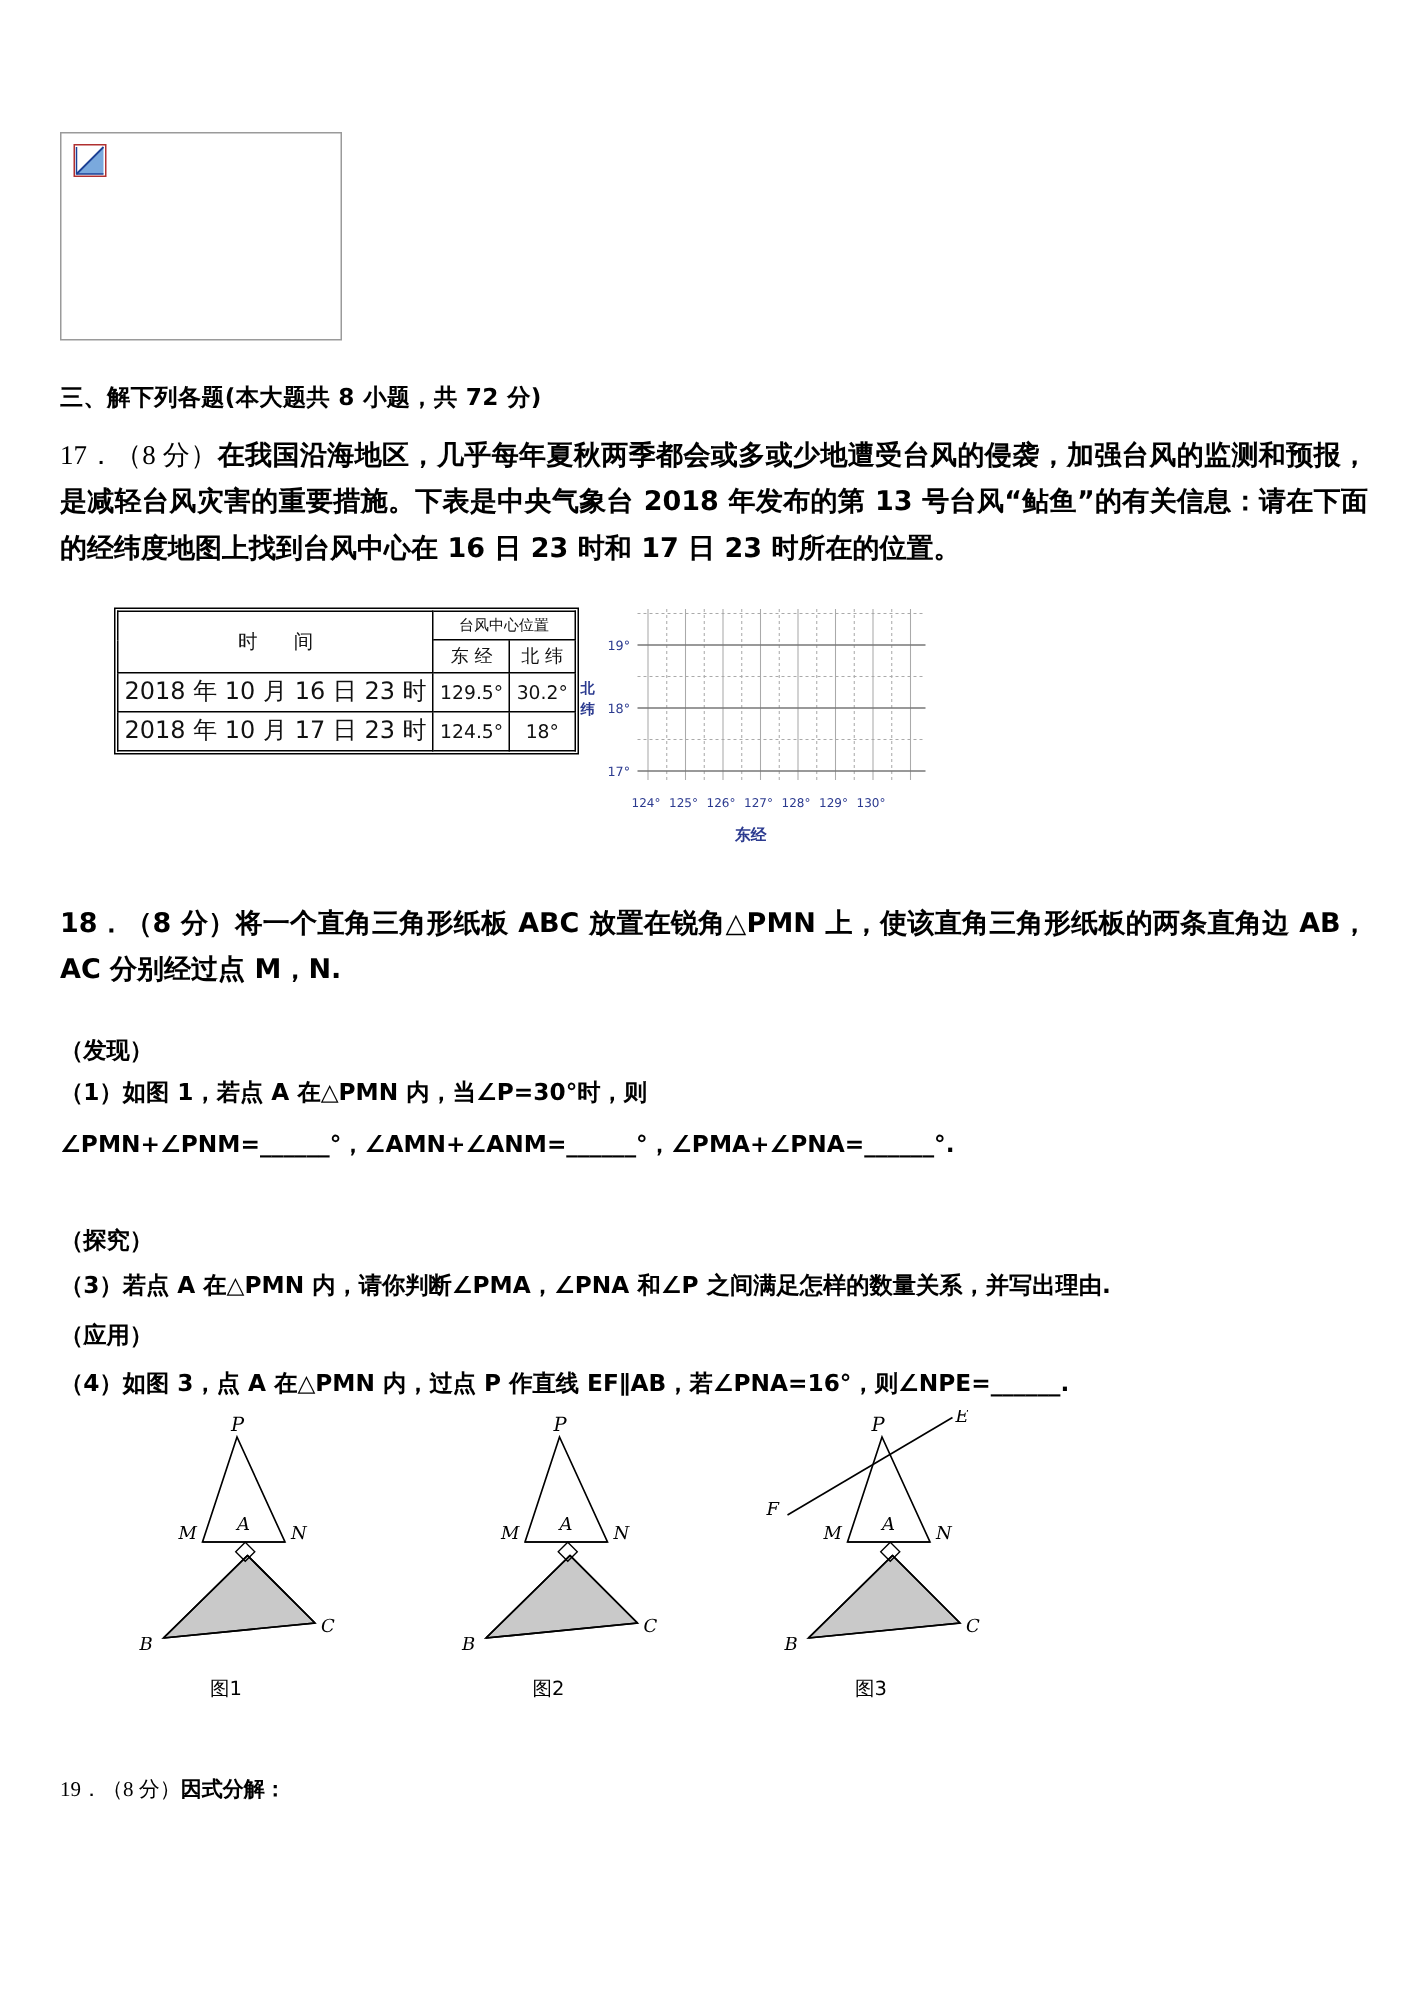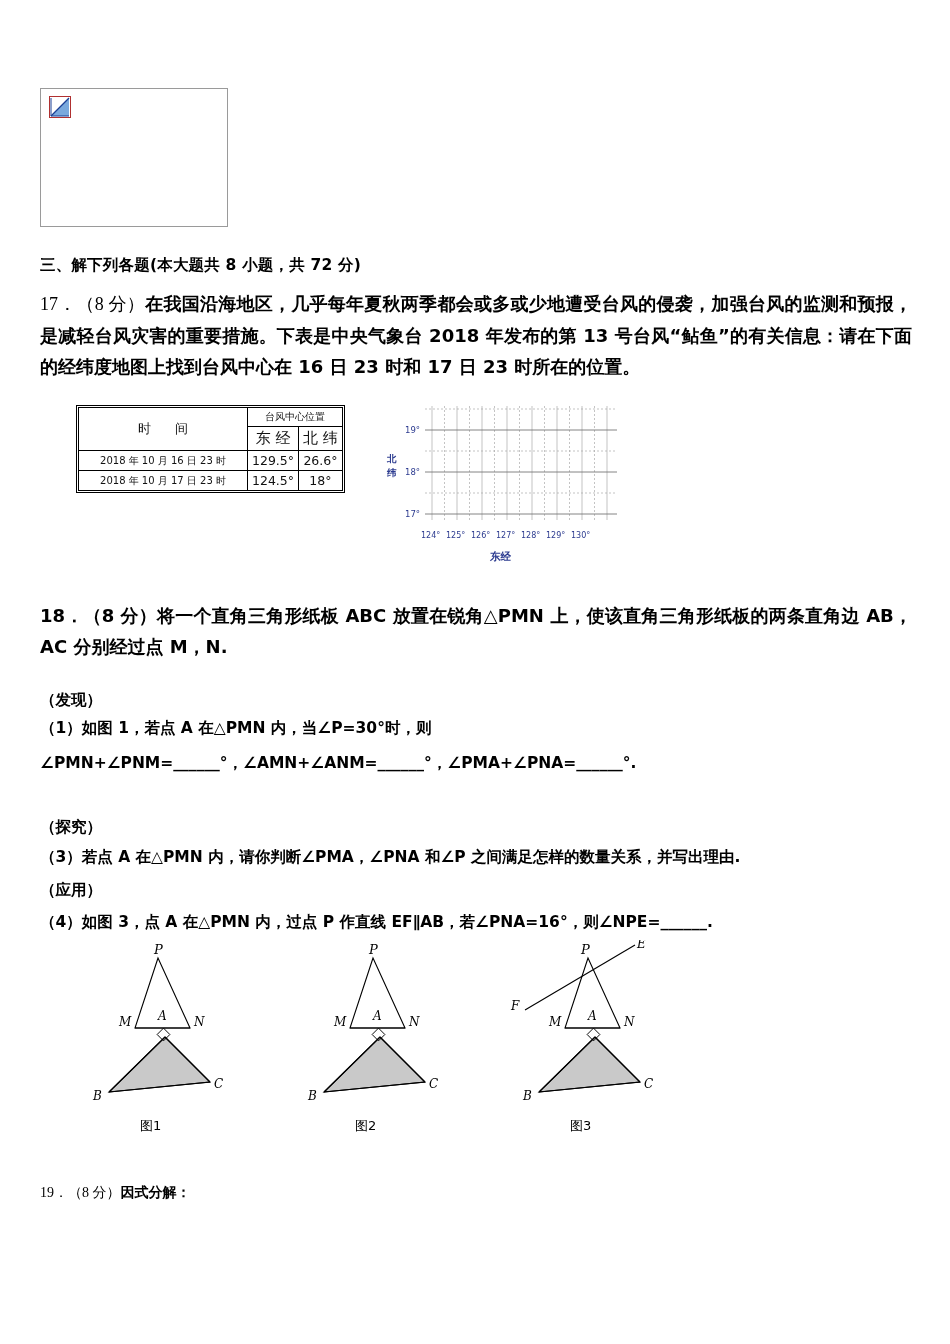--- a/index.html
+++ b/index.html
@@ -88,22 +88,22 @@
     border: 1px solid #000;
     font-size: 12.5px;
     font-weight: normal;
     text-align: center;
     padding: 2px 4px;
     white-space: nowrap;
     color: #111;
   }
   table.tw .hdr-time { width: 150px; font-size: 13px; letter-spacing: 10px; padding-left: 14px;}
   table.tw .hdr-ctr { font-size: 10px; }
-  table.tw .sub { font-size: 15px; }
-  table.tw .datecell { text-align: center; padding-left: 4px; font-size: 10px;}
+  table.tw .sub { font-size: 12px; }
+  table.tw .datecell { text-align: right; padding-left: 4px; font-size: 16px;}
   .tw-wrap {
     position: absolute;
     left: 36px; top: 7px;
     border: 1px solid #000;
     padding: 1px;
   }
 
   
   .map {
     position: absolute;
@@ -172,21 +172,21 @@
           <td class="hdr-time" rowspan="2">时  间</td>
           <td class="hdr-ctr" colspan="2">台风中心位置</td>
         </tr>
         <tr>
           <td class="sub">东 经</td>
           <td class="sub">北 纬</td>
         </tr>
         <tr>
           <td class="datecell">2018 年 10 月 16 日 23 时</td>
           <td>129.5°</td>
-          <td>26.6°</td>
+          <td>30.2°</td>
         </tr>
         <tr>
           <td class="datecell">2018 年 10 月 17 日 23 时</td>
           <td>124.5°</td>
           <td>18°</td>
         </tr>
       </tbody>
         </table>
     </div>
 

